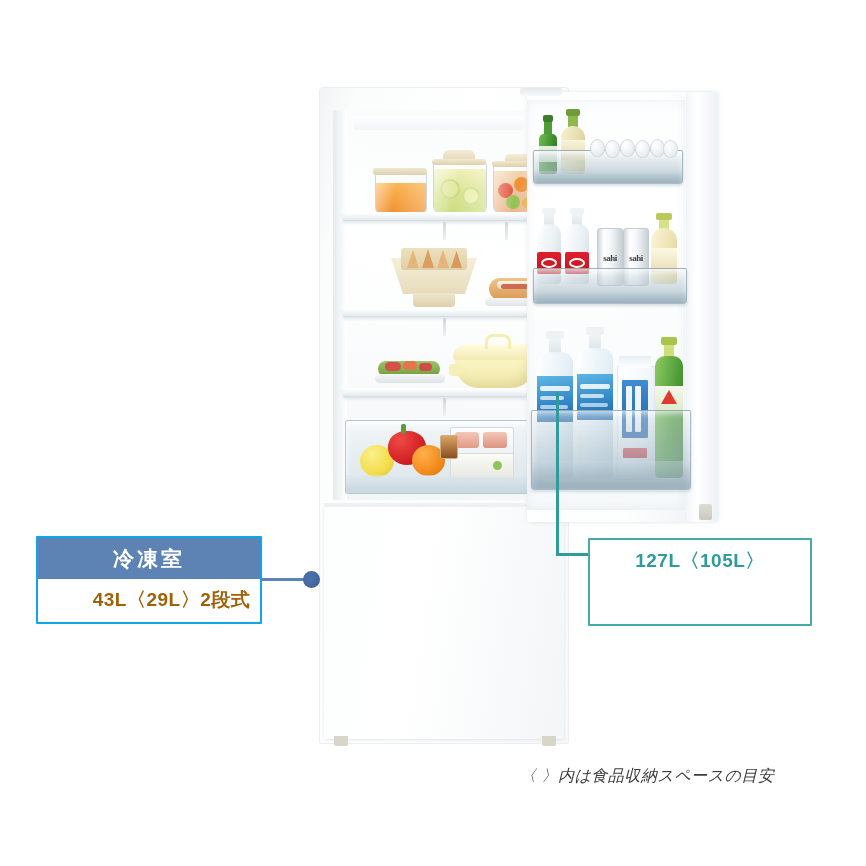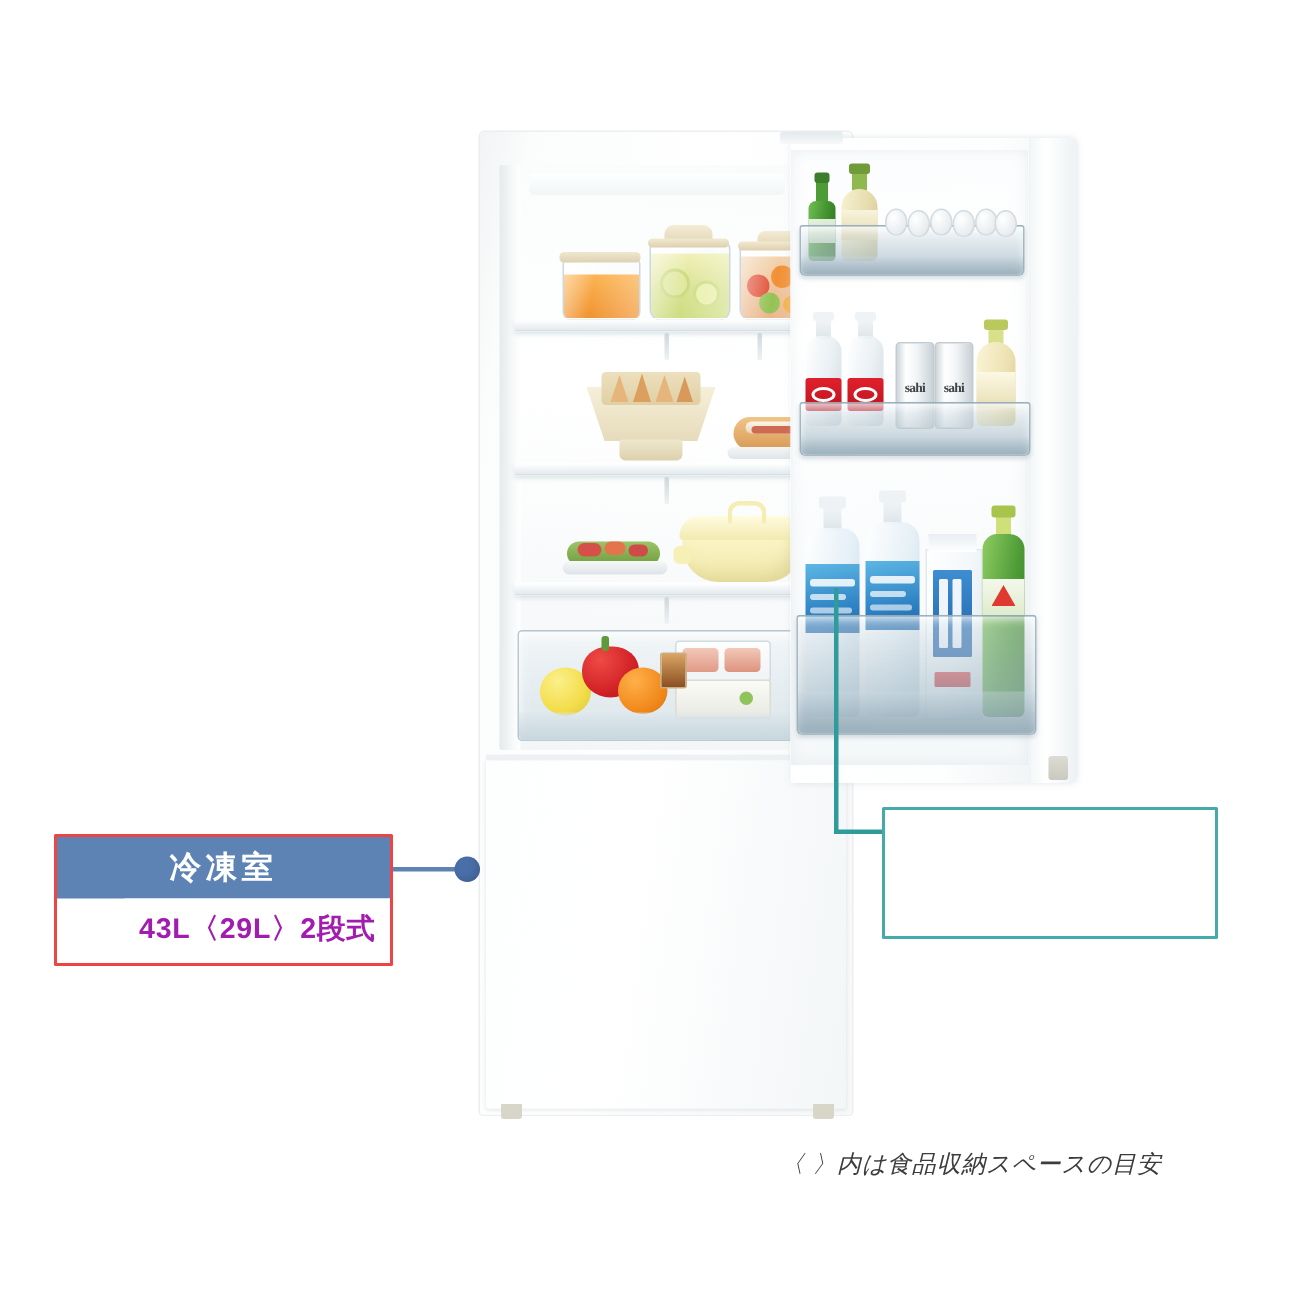--- a/index.html
+++ b/index.html
@@ -199,23 +199,23 @@
   .callout-body {
     text-align:center;
     background:#ffffff;
     font-weight:bold;
     font-size:19px;
     line-height:41px;
     height:41px;
     letter-spacing:.5px;
   }
 
-  .freezer-callout { left:36px; top:556px; width:222px; height:84px; border:2px solid #ef4444; }
+  .freezer-callout { left:36px; top:536px; width:222px; height:84px; border:2px solid #0ea5e9; }
   .freezer-callout .callout-head { background:#5d83b4; }
-  .freezer-callout .callout-body { color:#a21caf;margin-left:45px; }
+  .freezer-callout .callout-body { color:#a16207;margin-left:45px; }
 
   .fridge-callout { left:588px; top:538px; width:220px; height:84px; border:2px solid #46aaaa; }
   .fridge-callout .callout-head { background:#46aaaa; }
   .fridge-callout .callout-body { color:#2f9b9b; }
 
   
   .conn { position:absolute; background:#5d83b4; }
   .conn-h-blue { left:258px; top:578px; width:50px; height:3px; }
   .conn-dot-blue {
     position:absolute; left:303px; top:571px; width:17px; height:17px;
@@ -544,17 +544,18 @@
 
   <div class="conn-teal-v"></div>
   <div class="conn-teal-h"></div>
 
   <div class="callout freezer-callout">
     <div class="callout-head">冷凍室</div>
     <div class="callout-body">43L〈29L〉2段式</div>
   </div>
 
   <div class="callout fridge-callout">
+    <div class="callout-body">127L〈105L〉</div>
   </div>
 
   <div class="footnote">〈 〉内は食品収納スペースの目安</div>
 
 </div>
 
 </body></html>

